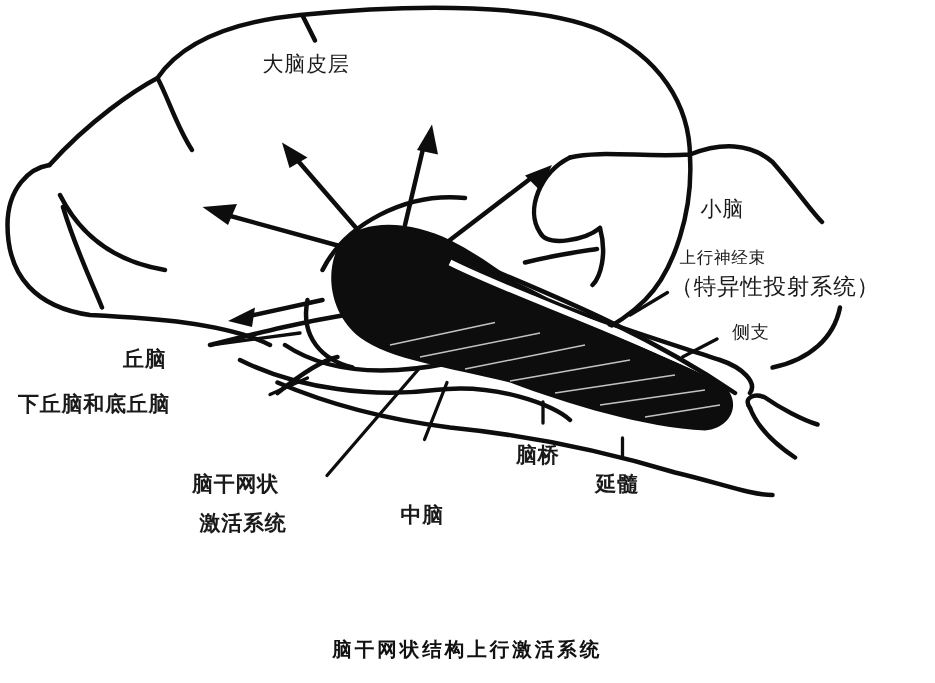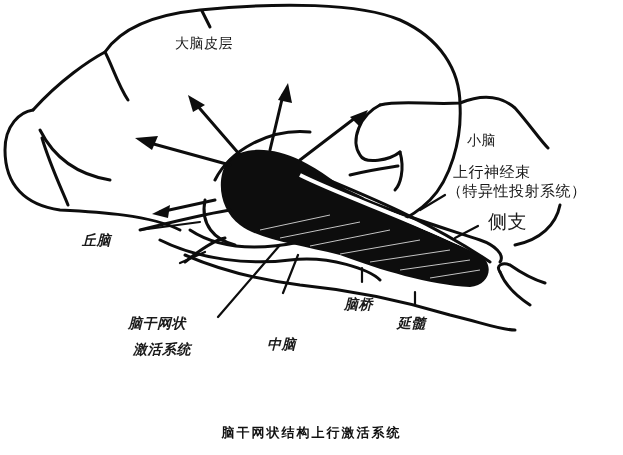--- a/index.html
+++ b/index.html
@@ -14,21 +14,21 @@
   }
   #stage svg { position: absolute; left: 0; top: 0; }
   .lbl {
     position: absolute;
     font-size: 14px;
     line-height: 16px;
     white-space: nowrap;
     color: #1a1a1a;
     letter-spacing: 0.5px;
   }
-  .lbl.bold { font-weight: bold; font-style: italic; }
+  .lbl.bold { font-weight: bold; }
   .caption {
     position: absolute;
     left: 0; width: 623px;
     top: 424px;
     text-align: center;
     font-size: 13px;
     font-weight: bold;
     letter-spacing: 2px;
     color: #111111;
   }
@@ -104,24 +104,25 @@
     <line class="thin" x1="218" y1="317" x2="280" y2="245"></line>
     <line class="thin" x1="283" y1="293" x2="298" y2="255"></line>
     <line class="thin" x1="362" y1="282" x2="362" y2="268"></line>
     <line class="thin" x1="415" y1="305" x2="415" y2="292"></line>
     <line class="thin" x1="445" y1="195" x2="420" y2="210"></line>
     <line class="thin" x1="478" y1="226" x2="455" y2="238"></line>
   </svg>
 
   <div class="lbl" style="left:175px;top:35px;">大脑皮层</div>
   <div class="lbl" style="left:467px;top:132px;">小脑</div>
-  <div class="lbl" style="left:453px;top:164px;font-size:15px;">上行神经束</div>
+  <div class="lbl" style="left:453px;top:164px;font-size:11px;">上行神经束</div>
   <div class="lbl" style="left:447px;top:183px;font-size:15px;">（特异性投射系统）</div>
-  <div class="lbl" style="left:488px;top:213px;font-size:19px;">侧支</div>
+  <div class="lbl" style="left:488px;top:213px;font-size:12px;">侧支</div>
   <div class="lbl bold" style="left:82px;top:232px;">丘脑</div>
+  <div class="lbl bold" style="left:12px;top:262px;">下丘脑和底丘脑</div>
   <div class="lbl bold" style="left:267px;top:296px;margin-top:40px;">中脑</div>
   <div class="lbl bold" style="left:344px;top:296px;">脑桥</div>
   <div class="lbl bold" style="left:397px;top:315px;text-align:center;">延髓</div>
   <div class="lbl bold" style="left:128px;top:315px;text-align:center;">脑干网状</div>
   <div class="lbl bold" style="left:133px;top:341px;">激活系统</div>
 
   <div class="caption">脑干网状结构上行激活系统</div>
 </div>
 
 </body></html>

